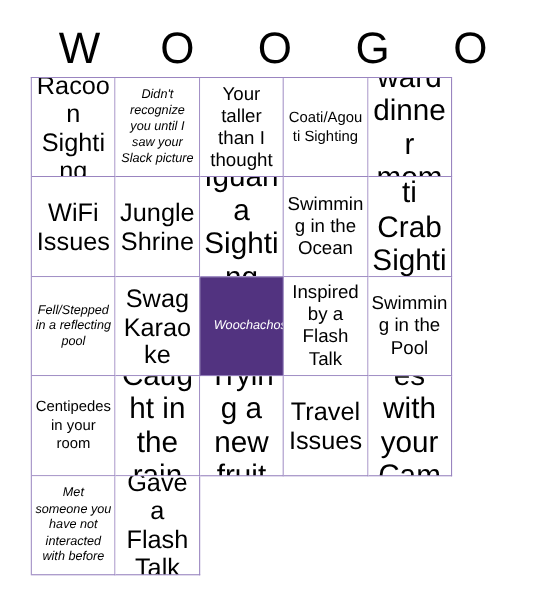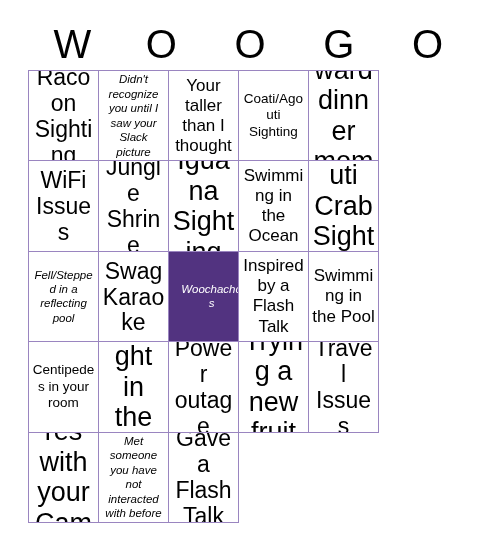--- a/index.html
+++ b/index.html
@@ -42,21 +42,21 @@
     letter-spacing: 0px;
     color: #000000;
     font-family: "Liberation Sans", sans-serif;
   }
 
   
   #bingo-grid {
     position: absolute;
     left: 28px;
     top: 70px;
-    width: 351px;
+    width: 383px;
     height: 453px;
     display: grid;
     grid-template-columns: repeat(5, 1fr);
     grid-template-rows: repeat(5, 1fr);
     border-top: 1.5px solid #9a85c0;
     border-left: 1.5px solid #9a85c0;
     box-sizing: border-box;
     background: #ffffff;
   }
 
@@ -158,23 +158,20 @@
       </div>
       <div class="cell size-md">
         <span class="cell-text">Swimming in the Pool</span>
       </div>
       <div class="cell size-sm">
         <span class="cell-text">Centipedes in your room</span>
       </div>
       <div class="cell size-lg">
         <span class="cell-text">Caught in the rain</span>
       </div>
-      <div class="cell size-xl">
-        <span class="cell-text">Power outage</span>
-      </div>
       <div class="cell size-lg">
         <span class="cell-text">Trying a new fruit</span>
       </div>
       <div class="cell size-xl">
         <span class="cell-text">Travel Issues</span>
       </div>
       <div class="cell size-lg">
         <span class="cell-text">Pictures with your Camera</span>
       </div>
       <div class="cell size-xs">

